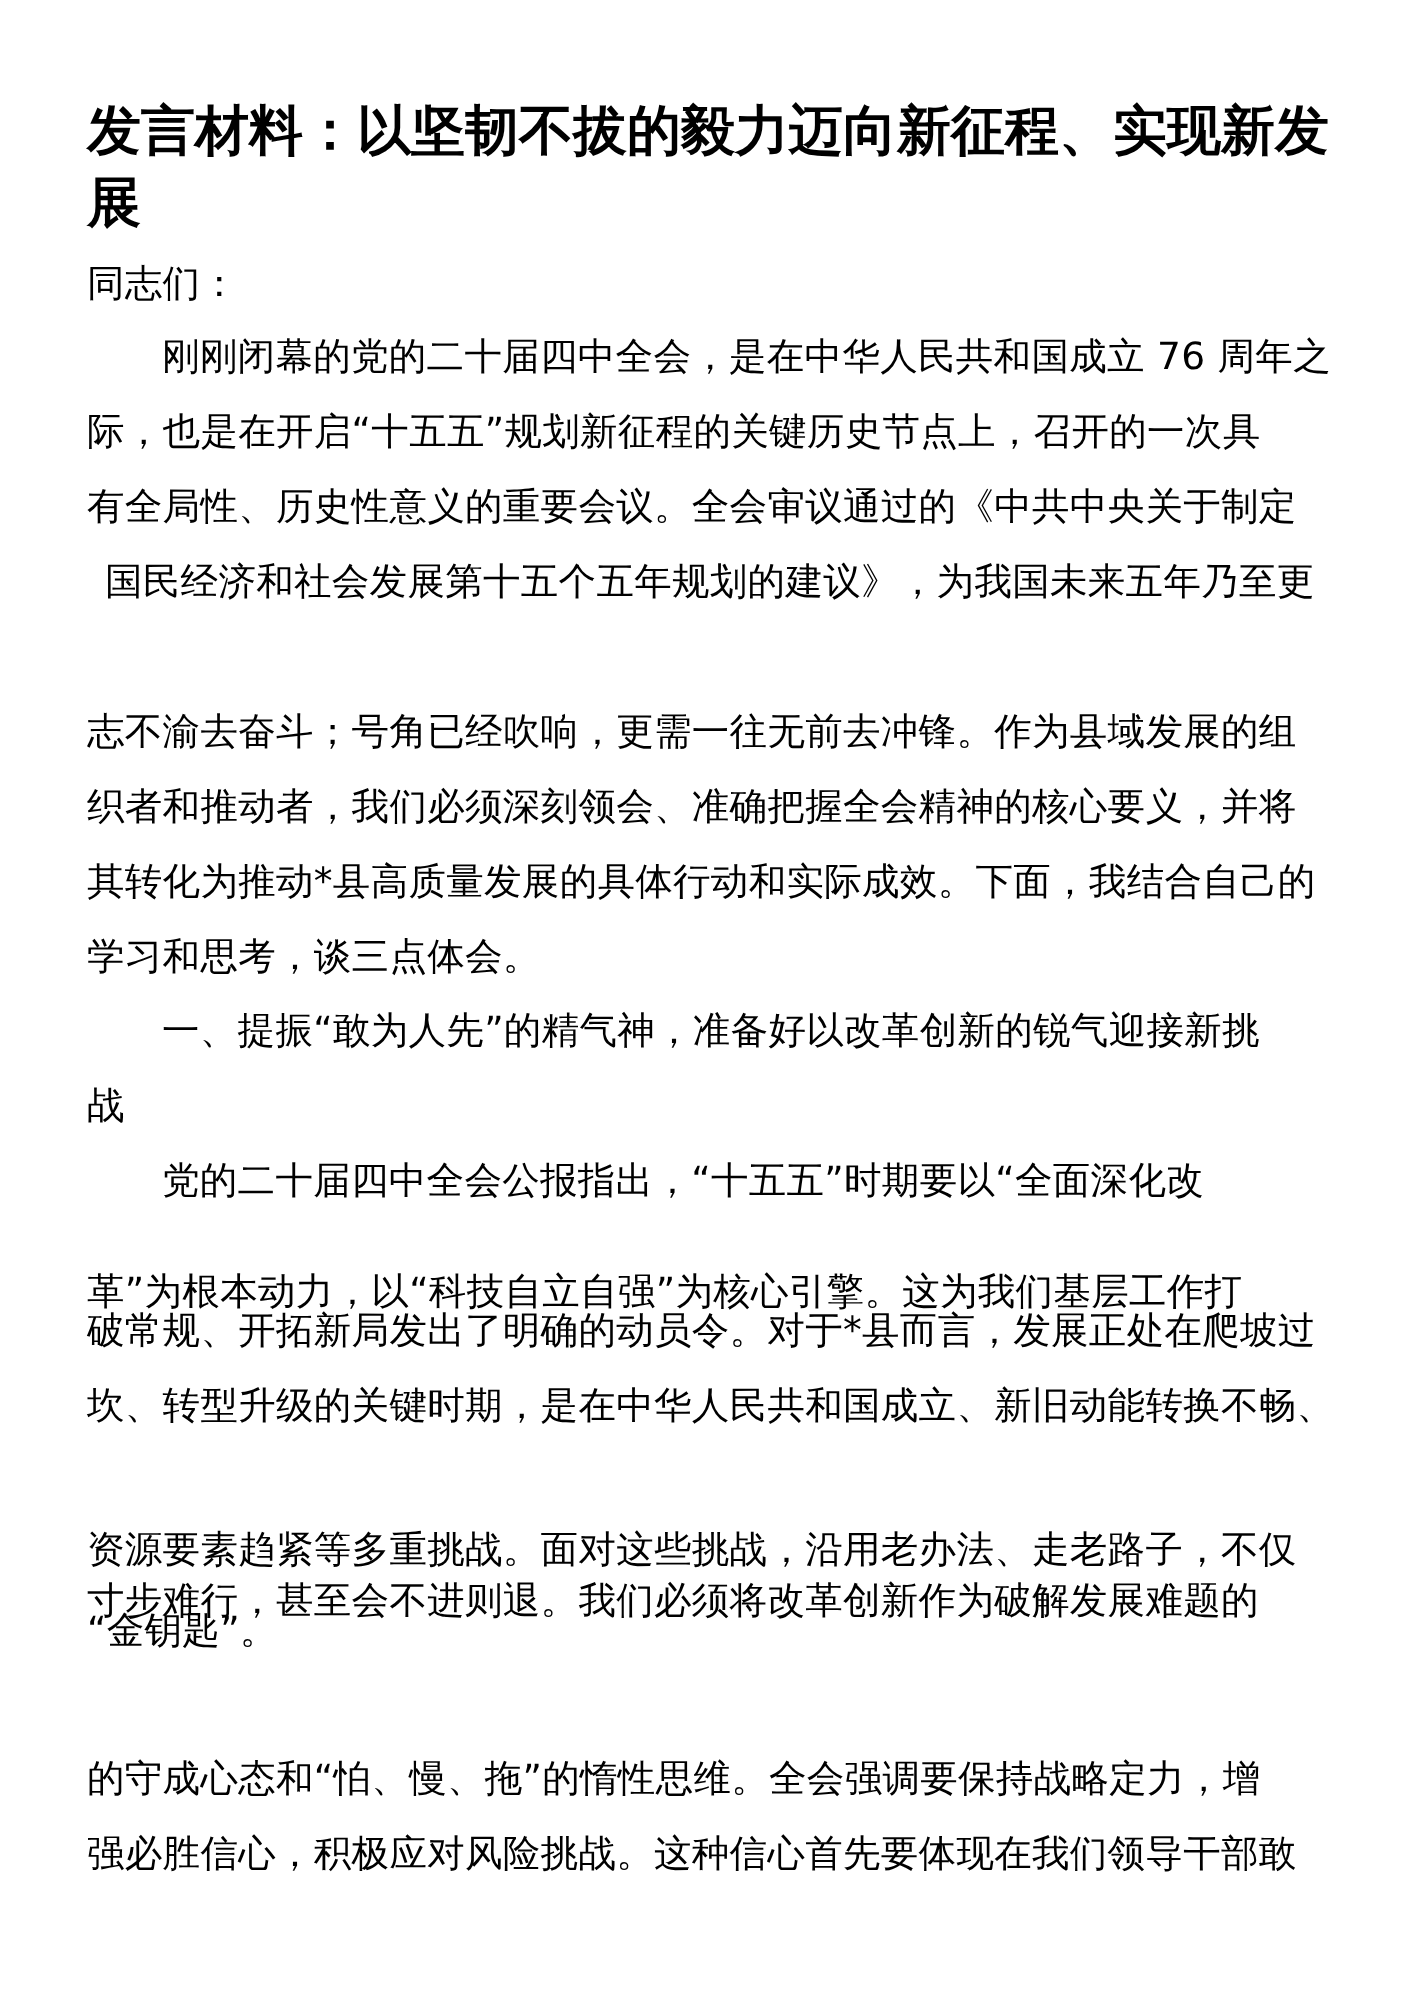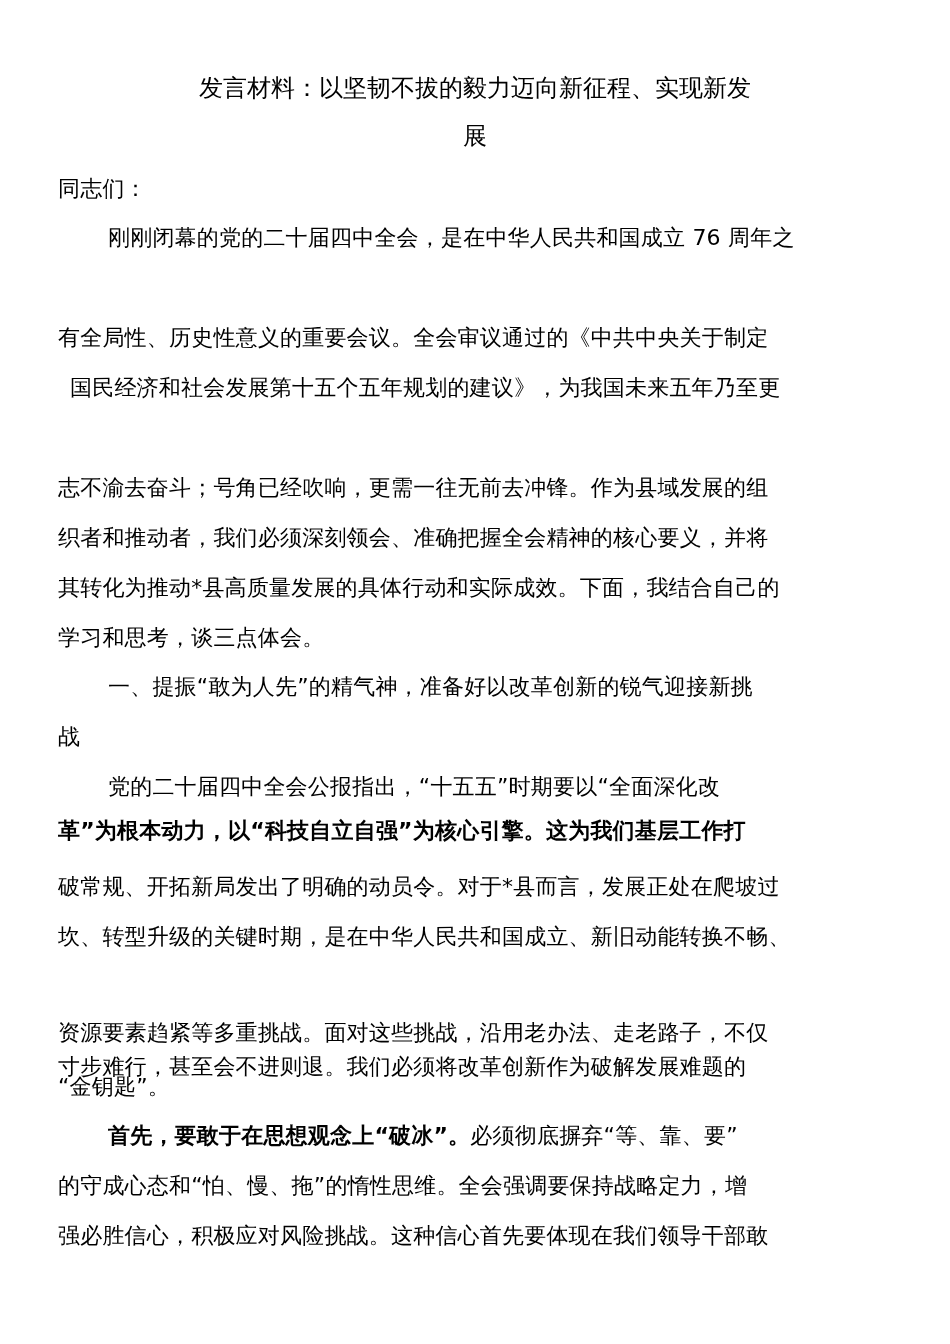--- a/index.html
+++ b/index.html
@@ -21,68 +21,66 @@
     top: 0;
     width: 950px;
     height: 1344px;
     background: #ffffff;
   }
   .title {
     position: absolute;
     left: 58px;
     top: 64px;
     width: 834px;
-    text-align: center;
-    font-size: 24px;
+    text-align: left;
+    font-size: 36px;
     line-height: 48px;
-    font-weight: normal;
+    font-weight: bold;
     letter-spacing: 0px;
     margin: 0;
   }
   .line {
     position: absolute;
     left: 58px;
-    font-size: 22px;
+    font-size: 25px;
     line-height: 32px;
     white-space: nowrap;
     letter-spacing: 0.2px;
   }
   .indent { left: 108px; }
   .bold { font-weight: bold; }
 </style>
 </head>
 <body>
 
 <div class="page">
 
   <h1 class="title">
     <span>发言材料：以坚韧不拔的毅力迈向新征程、实现新发</span><br>
     <span>展</span>
   </h1>
 
   <div class="line" style="top:173px;">同志们：</div>
 
   <div class="line indent" style="top:222px;">刚刚闭幕的党的二十届四中全会，是在中华人民共和国成立 76 周年之</div>
+  <div class="line" style="top:272px;">际，也是在开启“十五五”规划新征程的关键历史节点上，召开的一次具</div>
   <div class="line" style="top:322px;">有全局性、历史性意义的重要会议。全会审议通过的《中共中央关于制定</div>
   <div class="line" style="top:372px;margin-left:12px;">国民经济和社会发展第十五个五年规划的建议》，为我国未来五年乃至更</div>
   <div class="line" style="top:472px;">志不渝去奋斗；号角已经吹响，更需一往无前去冲锋。作为县域发展的组</div>
   <div class="line" style="top:522px;">织者和推动者，我们必须深刻领会、准确把握全会精神的核心要义，并将</div>
   <div class="line" style="top:572px;">其转化为推动*县高质量发展的具体行动和实际成效。下面，我结合自己的</div>
   <div class="line" style="top:622px;">学习和思考，谈三点体会。</div>
 
   <div class="line indent" style="top:671px;">一、提振“敢为人先”的精气神，准备好以改革创新的锐气迎接新挑</div>
   <div class="line" style="top:721px;">战</div>
 
   <div class="line indent" style="top:771px;">党的二十届四中全会公报指出，“十五五”时期要以“全面深化改</div>
-  <div class="line" style="top:815px;font-weight:bold;">革”为根本动力，以“科技自立自强”为核心引擎。这为我们基层工作打</div>
+  <div class="line" style="top:845px;">革”为根本动力，以“科技自立自强”为核心引擎。这为我们基层工作打</div>
   <div class="line" style="top:871px;">破常规、开拓新局发出了明确的动员令。对于*县而言，发展正处在爬坡过</div>
   <div class="line" style="top:921px;">坎、转型升级的关键时期，是在中华人民共和国成立、新旧动能转换不畅、</div>
   <div class="line" style="top:971px;margin-top:46px;">资源要素趋紧等多重挑战。面对这些挑战，沿用老办法、走老路子，不仅</div>
   <div class="line" style="top:1051px;">寸步难行，甚至会不进则退。我们必须将改革创新作为破解发展难题的</div>
   <div class="line" style="top:1071px;">“金钥匙”。</div>
 
-  <div class="line indent" style="top:1120px;">
-    <span class="bold">首先，要敢于在思想观念上“破冰”。</span><span>必须彻底摒弃“等、靠、要”</span>
-  </div>
   <div class="line" style="top:1170px;">的守成心态和“怕、慢、拖”的惰性思维。全会强调要保持战略定力，增</div>
   <div class="line" style="top:1220px;">强必胜信心，积极应对风险挑战。这种信心首先要体现在我们领导干部敢</div>
 
 </div>
 
 </body></html>

